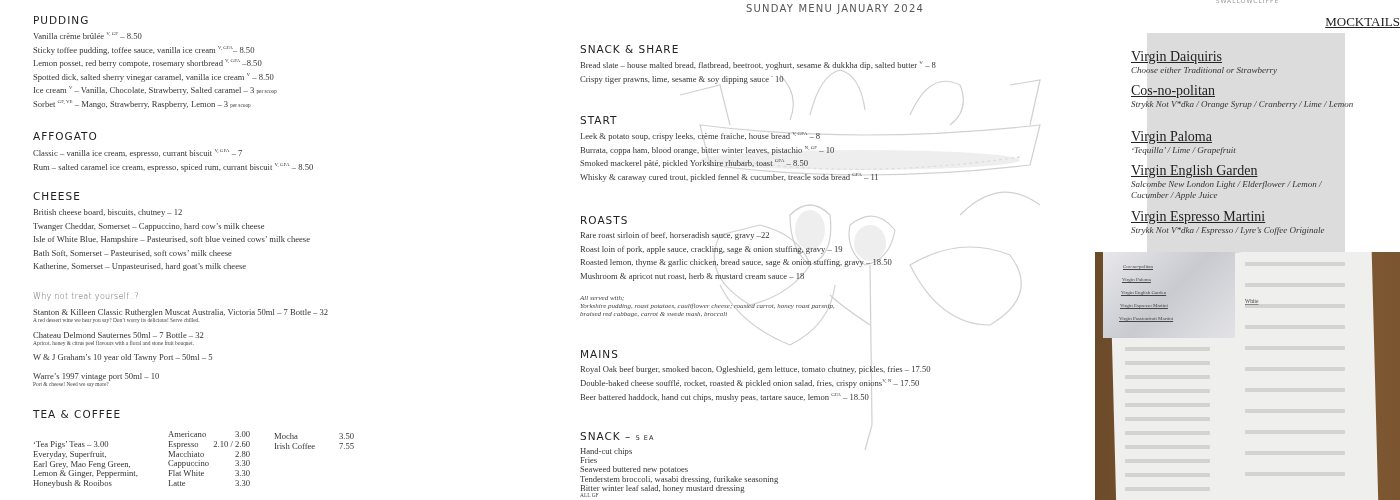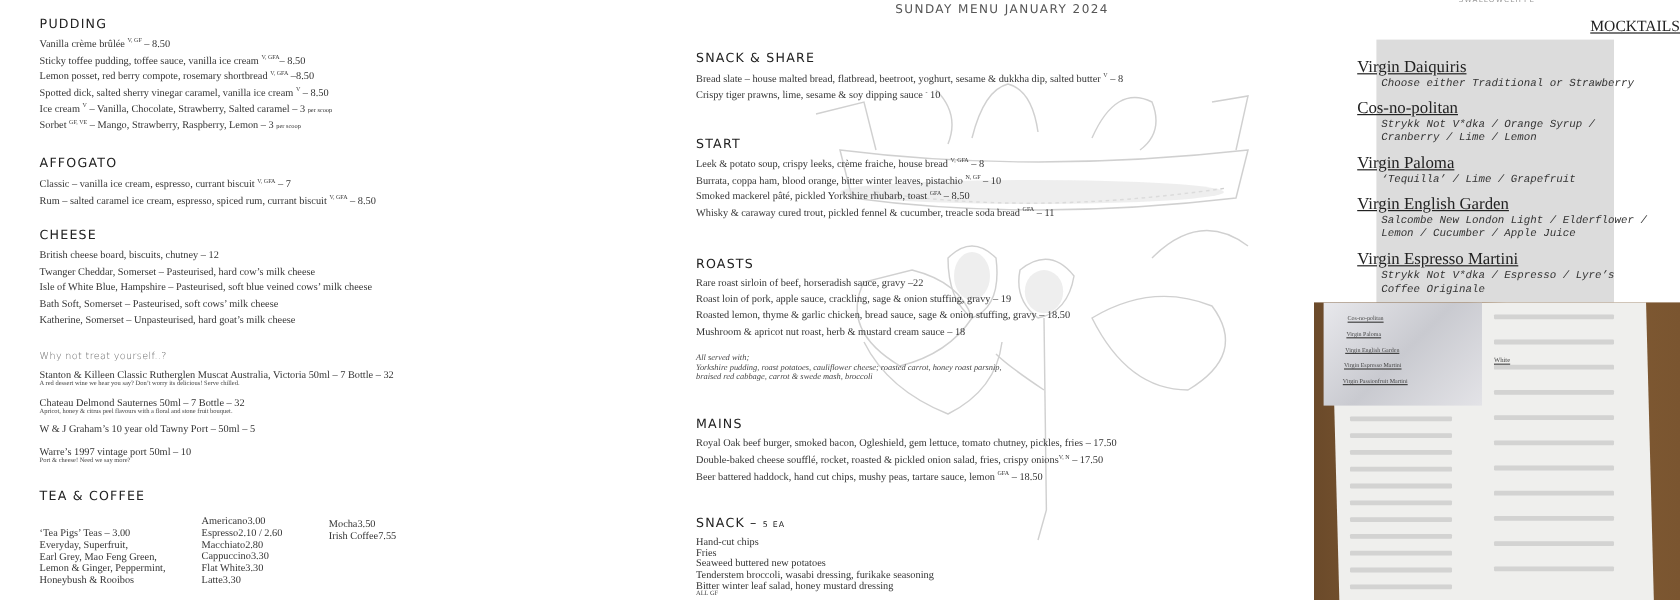--- a/index.html
+++ b/index.html
@@ -13,37 +13,37 @@
 
   .h { font-family: "DejaVu Sans", sans-serif; font-size: 10.5px; letter-spacing: 1px; color: #222; position: absolute; left: 33px; font-weight: normal; }
   .line { position: absolute; left: 33px; font-family: "Liberation Serif", serif; font-size: 8.6px; color: #333; white-space: nowrap; }
   sup { font-size: 5px; vertical-align: super; line-height: 0; }
   .small { font-size: 5.3px; }
   .tiny { font-family: "Liberation Serif", serif; font-size: 5.4px; color: #444; position: absolute; left: 33px; white-space: nowrap; }
   .treat { font-family: "DejaVu Sans", sans-serif; font-size: 8px; color: #666; position: absolute; left: 33px; letter-spacing: 0.3px; font-weight: 300; }
 
   
   .teacol { position: absolute; font-family: "Liberation Serif", serif; font-size: 8.6px; line-height: 9.8px; color: #333; }
-  .crow { display: flex; white-space: nowrap; }
+  .crow { display: flex; justify-content: space-between; white-space: nowrap; }
 
   
   #mid .h { left: 20px; }
   #mid .line { left: 20px; }
   #mid .tiny { left: 20px; }
   .menu-title { position: absolute; left: 186px; top: 3px; font-family: "DejaVu Sans", sans-serif; font-size: 10px; letter-spacing: 1.2px; color: #555; }
   .italic { font-style: italic; }
   .illus { position: absolute; left: 100px; top: 65px; width: 420px; height: 390px; opacity: 0.55; }
 
   
   .brand { position: absolute; top: -3px; left: 0; width: 305px; text-align: center; font-family: "DejaVu Sans", sans-serif; font-size: 6px; letter-spacing: 1px; color: #999; }
   .gray-block { position: absolute; left: 52px; top: 33px; width: 198px; height: 220px; background: #dcdcdc; }
   .moc-title { position: absolute; top: 14px; left: 0; width: 305px; text-align: right; font-family: "Liberation Serif", serif; font-size: 13px; text-decoration: underline; color: #222; }
   .moc-price { position: absolute; top: 29px; left: 0; width: 305px; text-align: center; font-family: "Liberation Serif", serif; font-size: 10px; color: #222; }
   .moc-name { position: absolute; left: 36px; font-family: "Liberation Serif", serif; font-size: 14px; text-decoration: underline; color: #222; white-space: nowrap; }
-  .moc-desc { position: absolute; left: 36px; width: 225px; font-family: Liberation Mono, monospace; font-style: italic; font-size: 9px; line-height: 11px; color: #333; margin-left: 20px; }
+  .moc-desc { position: absolute; left: 36px; width: 225px; font-family: Liberation Serif, serif; font-style: italic; font-size: 9px; line-height: 11px; color: #333; }
   .photo { position: absolute; left: 0; top: 252px; width: 305px; height: 248px; background: linear-gradient(90deg, #6b4a2a 0%, #8a6237 40%, #7a5530 100%); overflow: hidden; }
   .sheet-back { position: absolute; left: 18px; top: 0; width: 262px; height: 255px; background: #efefed; transform: rotate(-1.5deg); }
   .sheet-front { position: absolute; left: 8px; top: 0; width: 132px; height: 86px; background: linear-gradient(135deg, #e8e8ec 0%, #c9cad0 50%, #e3e3e7 100%); }
   .ptext { position: absolute; font-family: "Liberation Serif", serif; font-size: 4.4px; color: #555; white-space: nowrap; }
   .ptext.u { text-decoration: underline; font-size: 5px; color: #444; }
   .fog { position: absolute; height: 4px; border-radius: 1px; background: #bbb; opacity: 0.55; }
 </style>
 </head>
 <body>
 
@@ -60,21 +60,21 @@
 
   <div class="h" style="top:130px;">AFFOGATO</div>
   <div id="affogato-list">
       <div class="line" style="top: 148px;"><span>Classic – vanilla ice cream, espresso, currant biscuit </span><sup>V, GFA</sup><span> – 7</span></div>
       <div class="line" style="top: 162px;"><span>Rum – salted caramel ice cream, espresso, spiced rum, currant biscuit </span><sup>V, GFA</sup><span> – 8.50</span></div>
     </div>
 
   <div class="h" style="top:190px;">CHEESE</div>
   <div id="cheese-list">
       <div class="line" style="top: 207px;">British cheese board, biscuits, chutney – 12</div>
-      <div class="line" style="top: 220.5px;">Twanger Cheddar, Somerset – Pasteurised, hard cow’s milk cheese</div>
+      <div class="line" style="top: 220.5px;">Twanger Cheddar, Somerset – Cappuccino, hard cow’s milk cheese</div>
       <div class="line" style="top: 234px;">Isle of White Blue, Hampshire – Pasteurised, soft blue veined cows’ milk cheese</div>
       <div class="line" style="top: 247.5px;">Bath Soft, Somerset – Pasteurised, soft cows’ milk cheese</div>
       <div class="line" style="top: 261px;">Katherine, Somerset – Unpasteurised, hard goat’s milk cheese</div>
     </div>
 
   <div class="treat" style="top:292px;">Why not treat yourself..?</div>
   <div id="treat-list">
       <div class="line" style="top: 307px;">Stanton &amp; Killeen Classic Rutherglen Muscat Australia, Victoria   50ml – 7 Bottle – 32</div>
       <div class="tiny" style="top: 317px;">A red dessert wine we hear you say? Don’t worry its delicious! Serve chilled.</div>
       <div class="line" style="top: 330px;">Chateau Delmond Sauternes 50ml – 7 Bottle – 32</div>

